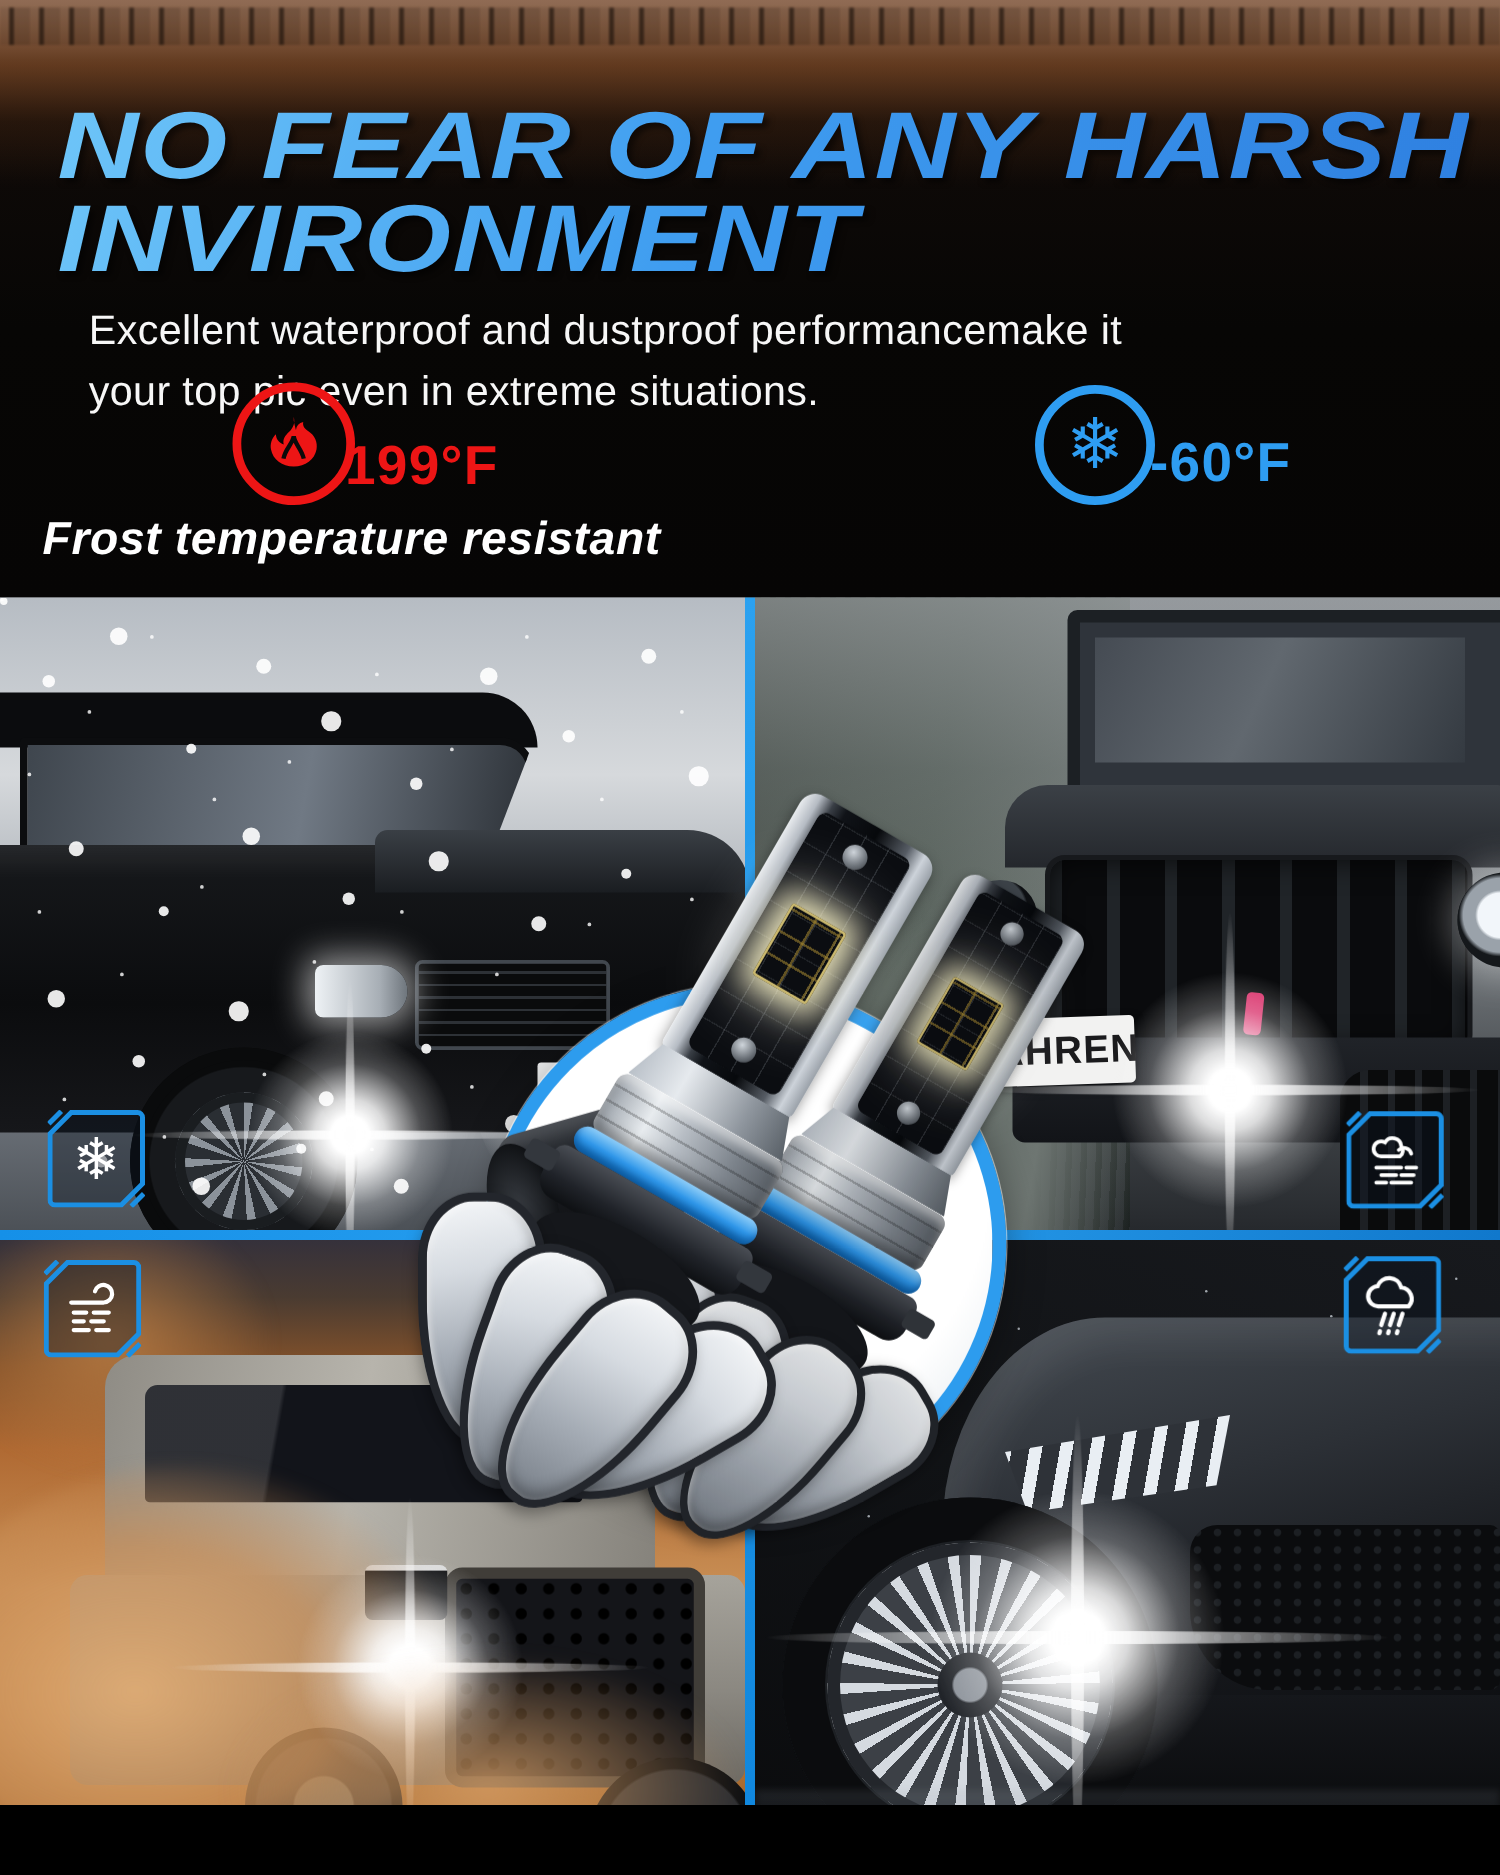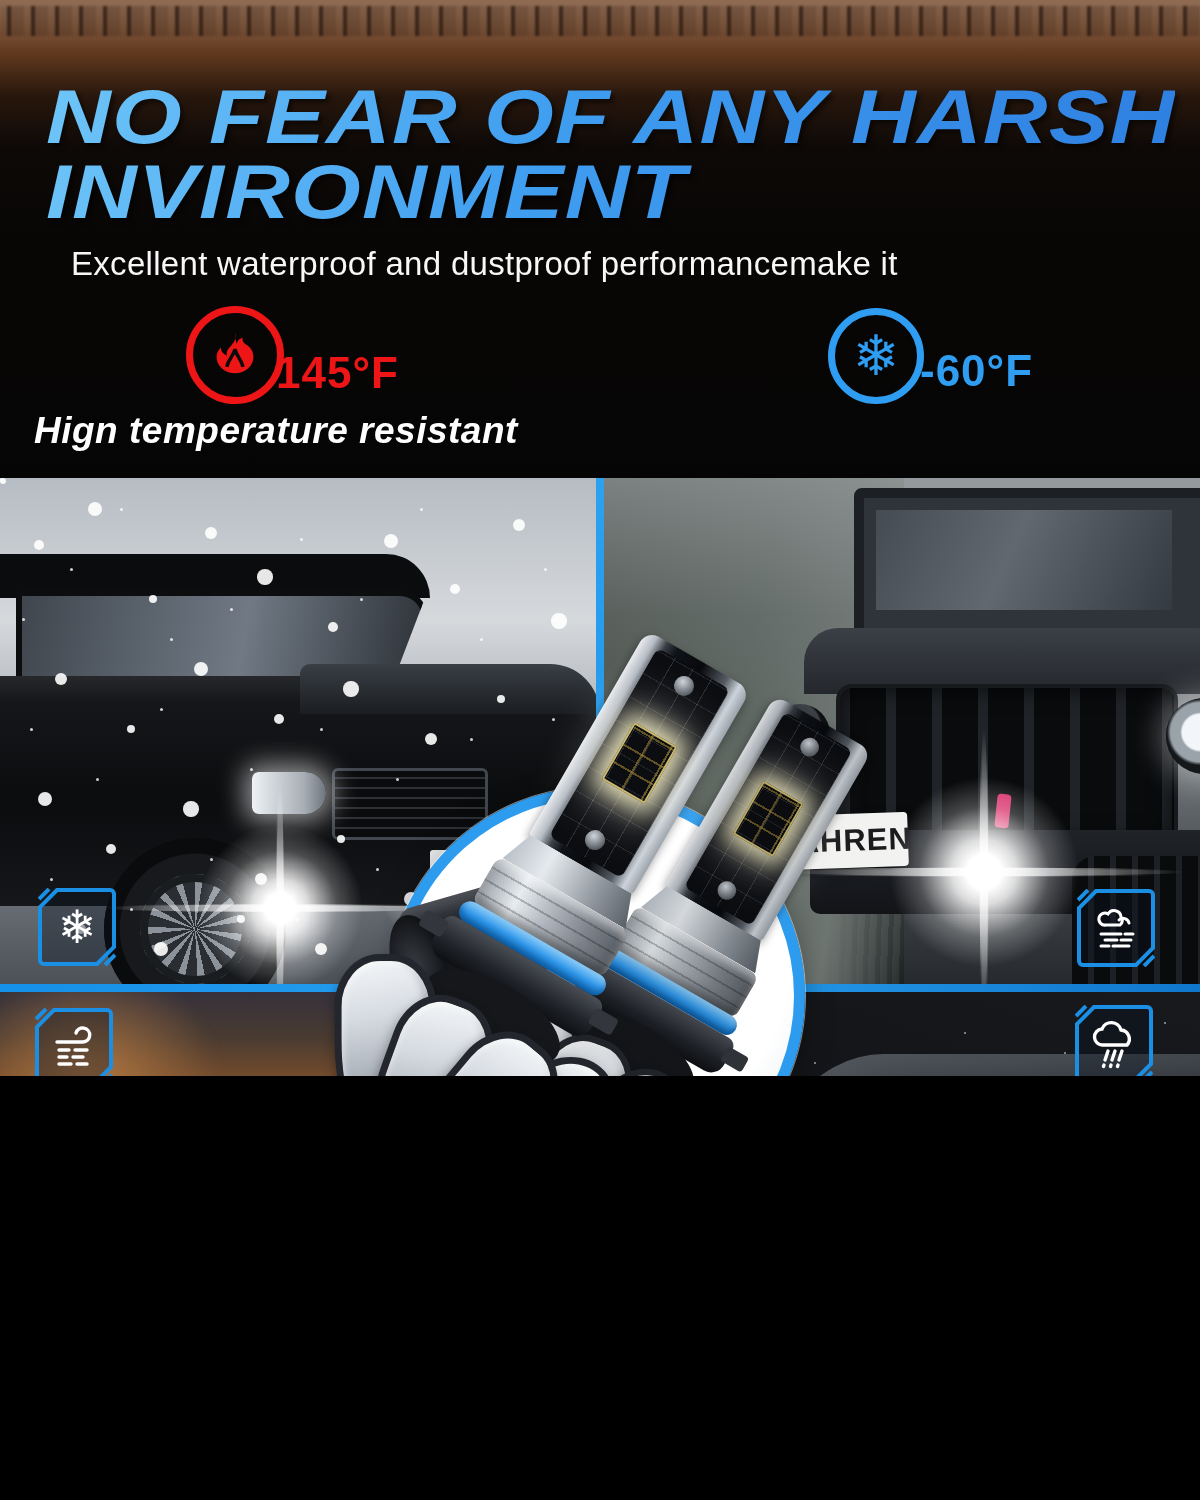--- a/index.html
+++ b/index.html
@@ -1,16 +1,16 @@
 <!DOCTYPE html>
 <html><head>
 <meta charset="utf-8">
 <style>
   html,body{margin:0;padding:0;background:#000;}
-  .canvas{position:relative;width:1200px;height:1076px;overflow:hidden;background:#737373;
+  .canvas{position:relative;width:1200px;height:1444px;overflow:hidden;background:#737373;
           font-family:"Liberation Sans","DejaVu Sans",sans-serif;}
 
   
   .header{position:absolute;left:0;top:0;width:1200px;height:478px;overflow:hidden;
           background:linear-gradient(180deg,#6b5a4c 0%,#54402f 4%,#2e1e12 10%,#1b110a 18%,#0d0907 30%,#070605 55%,#060505 100%);}
   .dawn{position:absolute;left:0;top:0;width:100%;height:150px;
         background:linear-gradient(180deg,rgba(150,110,85,.85) 0%,rgba(150,86,44,.5) 35%,rgba(80,42,20,.25) 65%,rgba(0,0,0,0) 100%);}
   .treeline{position:absolute;left:0;top:6px;width:100%;height:30px;opacity:.85;filter:blur(1px);
         background:repeating-linear-gradient(90deg,rgba(25,16,10,.1) 0 7px,rgba(30,19,12,.85) 7px 11px,rgba(28,18,11,.25) 11px 24px);}
   .headline{position:absolute;left:46px;top:28px;font-size:76px;line-height:75px;font-weight:700;font-style:italic;
@@ -220,30 +220,30 @@
 </style>
 </head>
 <body>
 
 <div class="canvas">
 
   <div class="header">
     <div class="dawn abs"></div>
     <div class="treeline abs"></div>
     <h1 class="headline"><span>NO FEAR OF ANY HARSH</span><br><span>INVIRONMENT</span></h1>
-    <p class="subtitle"><span>Excellent waterproof and dustproof performancemake it</span><br></p>
+    <p class="subtitle"><span>Excellent waterproof and dustproof performancemake it</span><br><span>your top pic even in extreme situations.</span></p>
 
     <div class="icon-ring ring-heat">
       <svg width="52" height="52" viewBox="0 0 24 24">
         <path fill="#ED1515" d="M12 2c.6 2.6-.3 4.2-1.8 5.7-1.3 1.3-2.4 2.6-1.9 4.6-1.8-.7-2.8-2-2.9-3.8C3.9 10 3.2 12 3.6 14.1 4.3 17.8 7.7 20.4 12 20.4s7.7-2.6 8.4-6.3c.5-2.6-.6-5.2-3-6.7-1.4-.9-2.2-1.9-1.9-3.4-1.6.4-2.5 1.4-2.7 2.9-.3-1.5-1-3-.8-4.9Z"></path>
         <path fill="none" stroke="#0a0a0a" stroke-width="1.6" d="M8.2 17.5c.8-3.8 3.2-5.2 3.8-8.2.5 3 2.9 4.6 3.7 8.2"></path>
       </svg>
     </div>
-    <div class="feat-value heat-value">145°F</div>
-    <div class="feat-label heat-label">Hign temperature resistant</div>
+    <div class="feat-value heat-value">199°F</div>
+    <div class="feat-label heat-label">Frost temperature resistant</div>
 
     <div class="icon-ring ring-frost">
       <span class="glyph-snow">❄</span>
     </div>
     <div class="feat-value frost-value">-60°F</div>
   </div>
 
   <section class="quad q-tl">
     <div class="abs rr-mound"></div>
     <div class="abs rr-roof"></div>

